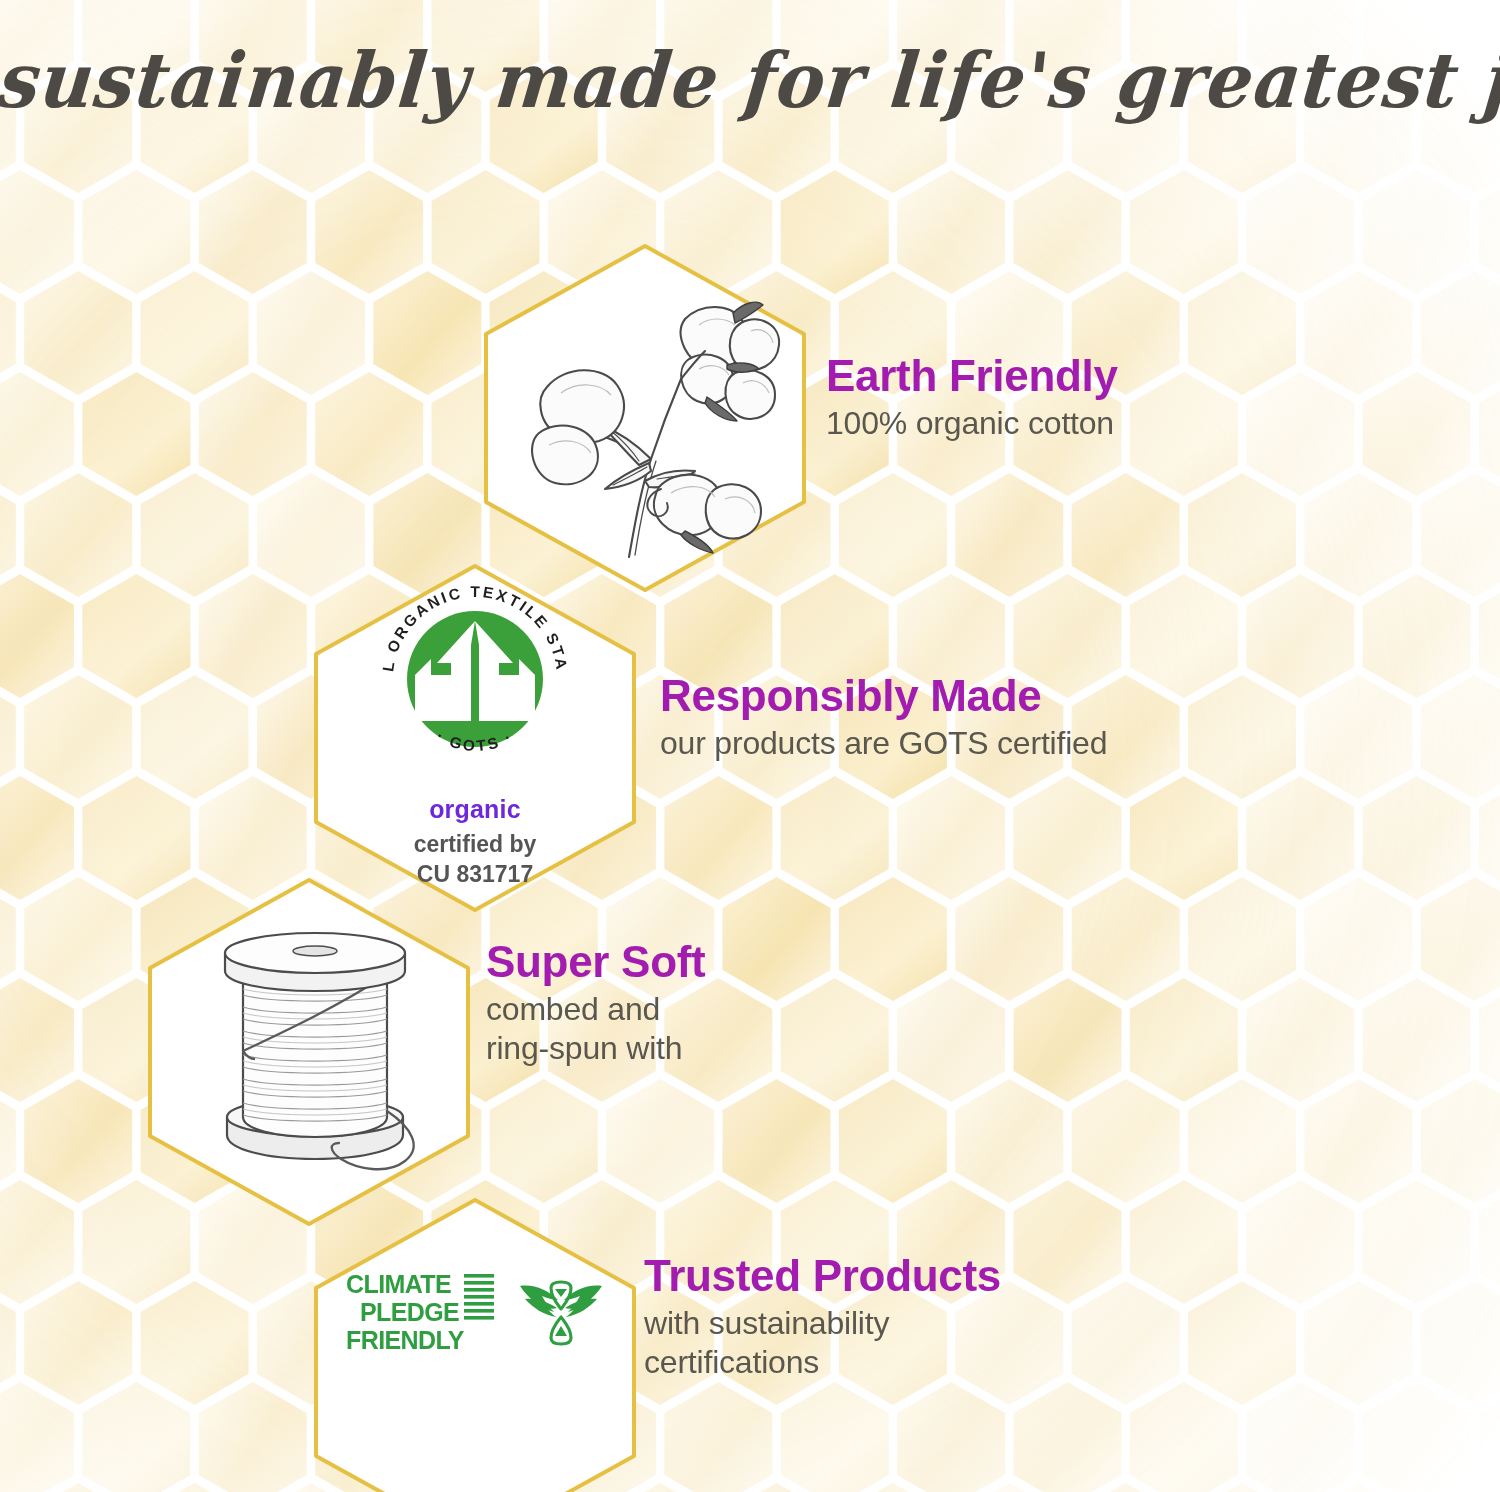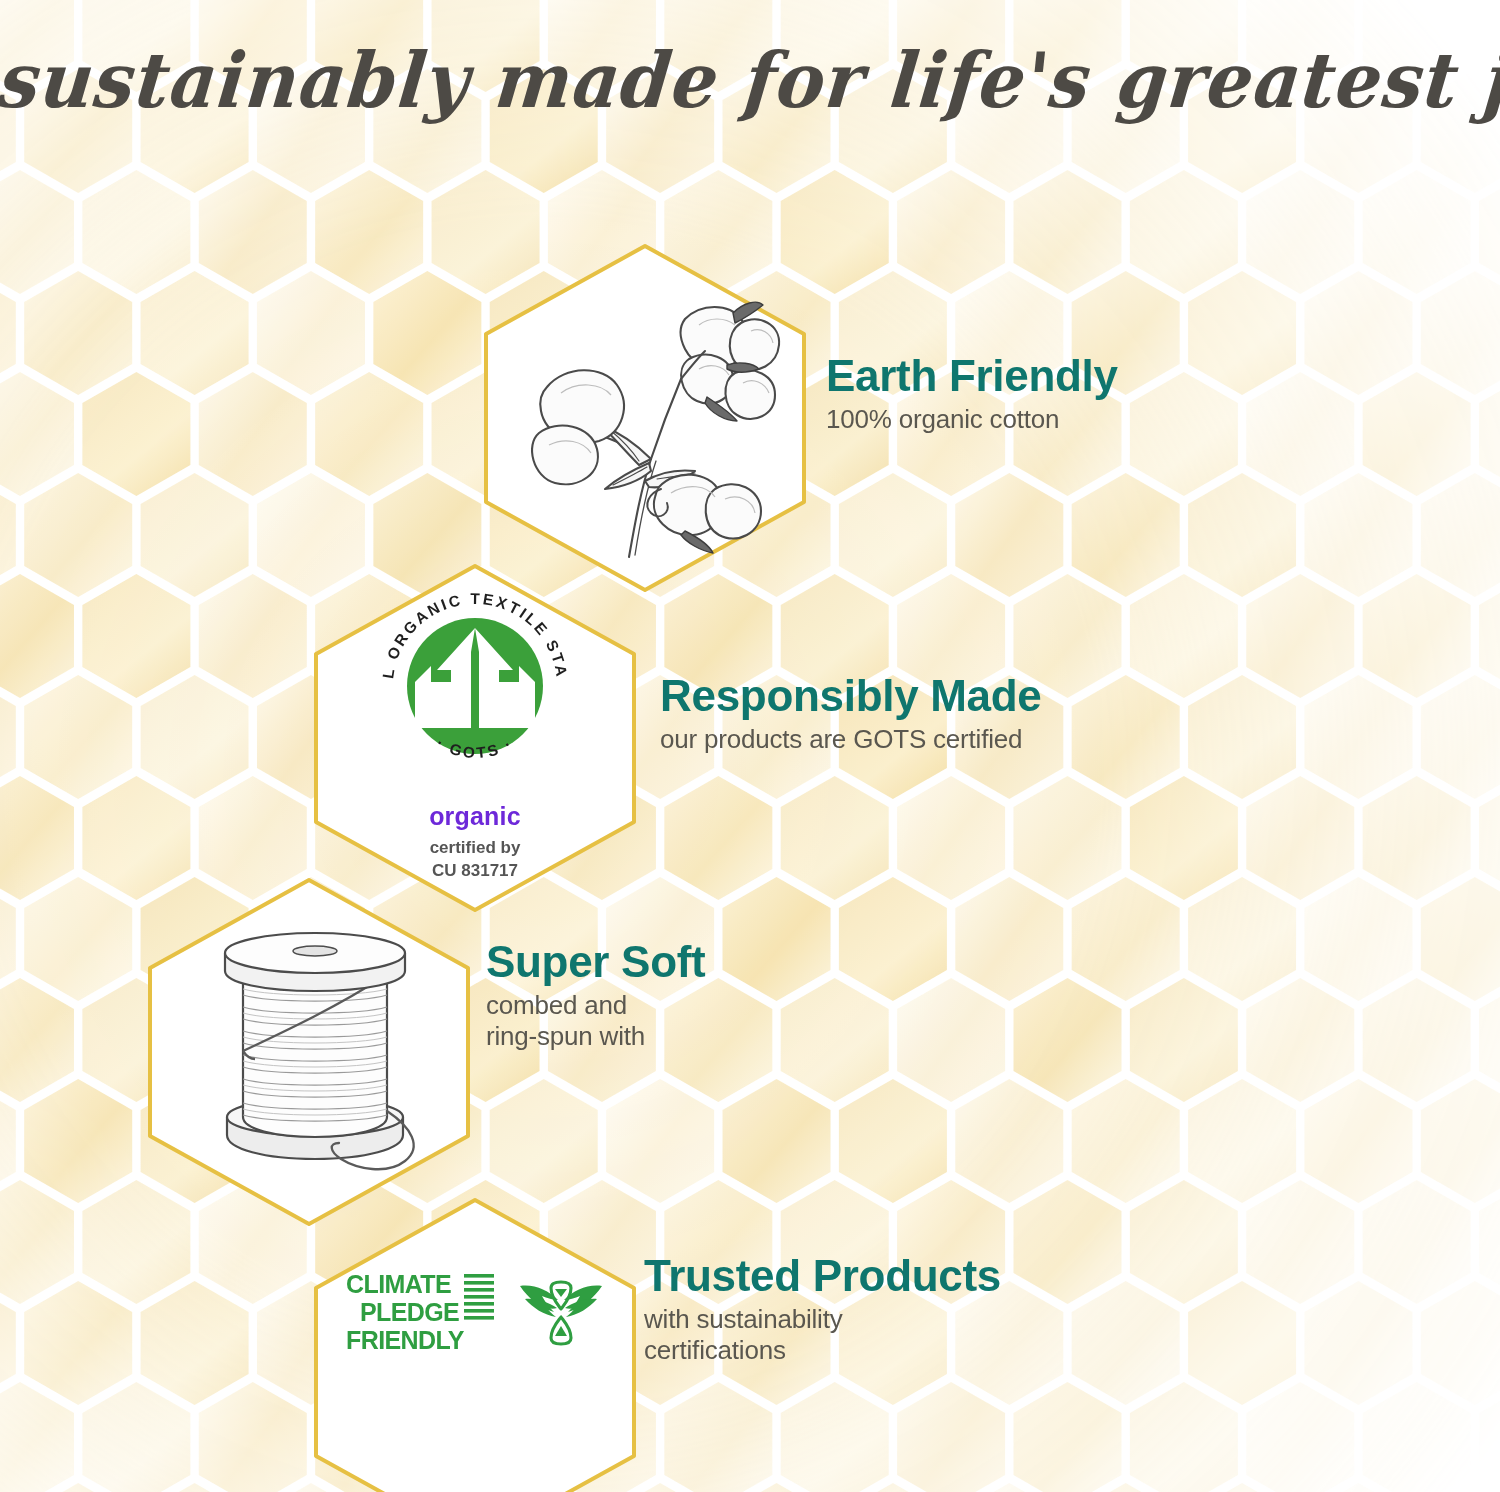--- a/index.html
+++ b/index.html
@@ -64,28 +64,28 @@
   
   .feature-text {
     position: absolute;
     z-index: 5;
   }
   .feature-title {
     font-family: "Liberation Sans", sans-serif;
     font-weight: 700;
     font-size: 44px;
     line-height: 1.08;
-    color: #0f766e;
+    color: #a21caf;
     margin: 0 0 4px 0;
     letter-spacing: -0.3px;
   }
   .feature-line {
     font-family: "Liberation Sans", sans-serif;
     font-weight: 400;
-    font-size: 26px;
+    font-size: 32px;
     line-height: 1.22;
     color: #5a574f;
     letter-spacing: -0.2px;
     white-space: nowrap;
   }
 
   
   .gots-wrap {
     display: flex;
     flex-direction: column;
@@ -96,21 +96,21 @@
     font-family: "Liberation Sans", sans-serif;
     font-weight: 700;
     font-size: 25px;
     color: #6d28d9;
     margin-top: 12px;
     letter-spacing: 0.2px;
   }
   .gots-cert {
     font-family: "Liberation Sans", sans-serif;
     font-weight: 700;
-    font-size: 17px;
+    font-size: 23px;
     color: #555555;
     line-height: 1.3;
     text-align: center;
     margin-top: 6px;
   }
 
   
   .cpf-wrap {
     display: flex;
     align-items: center;

